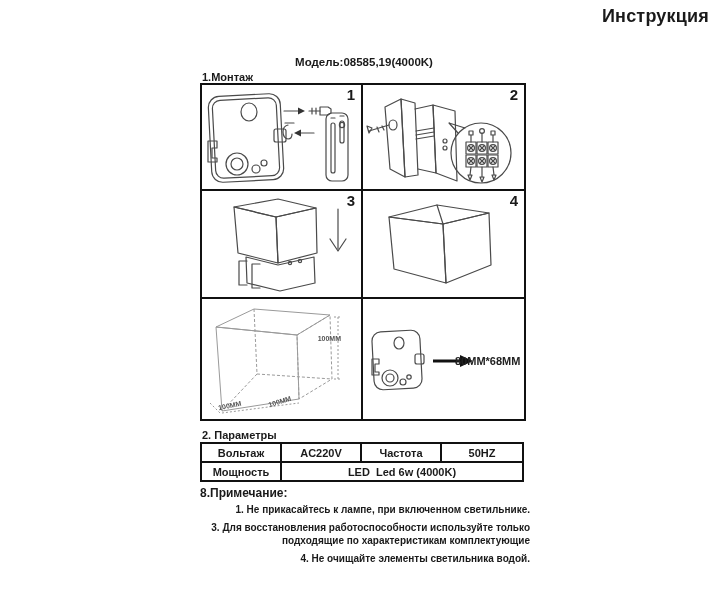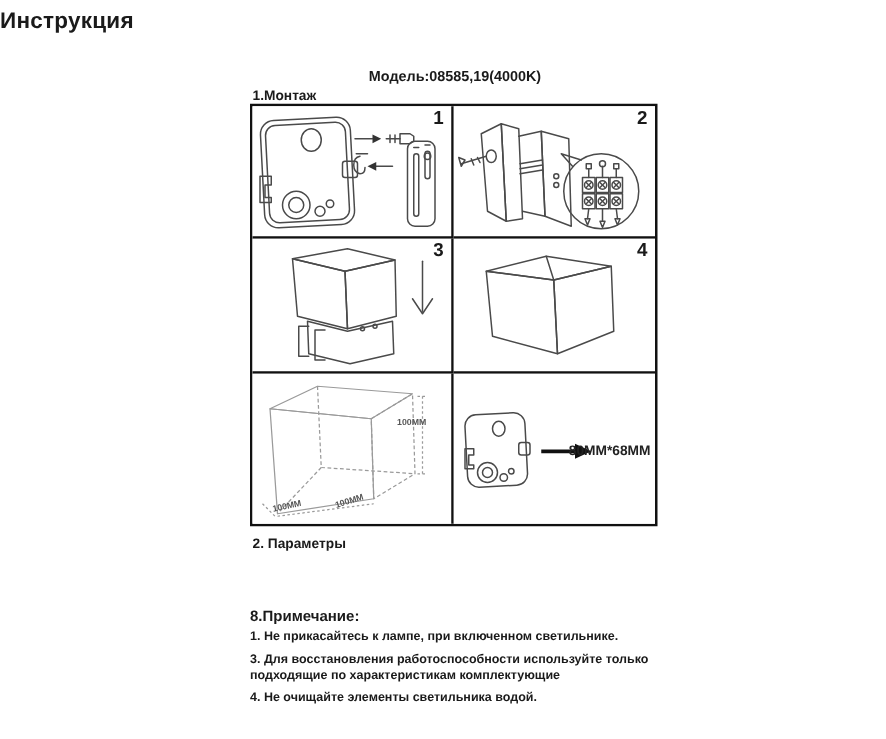--- a/index.html
+++ b/index.html
@@ -2,21 +2,21 @@
 <html><head>
 <meta charset="utf-8">
 <style>
   html,body{margin:0;padding:0;}
   body{
     width:709px;height:591px;position:relative;background:#ffffff;
     font-family:"Liberation Sans","DejaVu Sans",sans-serif;color:#1a1a1a;
     overflow:hidden;
   }
   .page-title{
-    position:absolute;top:6px;left:0;width:709px;text-align:left;
+    position:absolute;top:6px;left:0;width:709px;text-align:right;
     font-size:18px;font-weight:bold;letter-spacing:0.2px;
   }
   .content{
     position:absolute;left:200px;top:0;width:328px;height:440px;
   }
   .model-line{
     position:absolute;top:56px;left:0;width:328px;text-align:center;
     font-size:11.5px;font-weight:bold;
   }
   .montage-heading{
@@ -57,21 +57,21 @@
     font-size:11px;font-weight:bold;height:17px;padding:0;
     white-space:pre;
   }
   .notes-heading{
     position:absolute;top:486px;left:0px;font-size:12px;font-weight:bold;
   }
   .notes{
     position:absolute;top:503px;left:0px;width:330px;
     font-size:10px;font-weight:bold;line-height:13px;
   }
-  .note-item{margin-bottom:5px;}
+  .note-item{margin-bottom:5px;text-align:right;}
   .art{stroke:#4a4a4a;fill:none;stroke-width:1.2;stroke-linejoin:round;stroke-linecap:round;}
   .art-light{stroke:#9a9a9a;fill:none;stroke-width:1;stroke-linejoin:round;}
   .art-fill{fill:#333;stroke:none;}
 </style>
 </head>
 <body>
 
 <div class="page-title">Инструкция</div>
 
 <div class="content">
@@ -254,20 +254,40 @@
           <line x1="70" y1="62" x2="98" y2="62" stroke="#111" stroke-width="3"></line>
           <path d="M97,56 L110,62 L97,68 z" fill="#111"></path>
         </g>
       </svg>
       <span class="plate-size">80MM*68MM</span>
     </div>
   </div>
 
   <div class="params-heading">2. Параметры</div>
 
+  <table class="params-table">
+    <colgroup>
+        <col style="width:80px">
+        <col style="width:80px">
+        <col style="width:80px">
+        <col style="width:82px">
+      </colgroup>
+    <tbody>
+        <tr>
+      <td>Вольтаж</td>
+      <td>AC220V</td>
+      <td>Частота</td>
+      <td>50HZ</td>
+    </tr>
+    <tr>
+      <td>Мощность</td>
+      <td colspan="3">LED  Led 6w (4000K)</td>
+    </tr>
+  </tbody>
+    </table>
 
   <div class="notes-heading">8.Примечание:</div>
 
   <div class="notes">
     <div class="note-item">1. Не прикасайтесь к лампе, при включенном светильнике.</div>
     <div class="note-item">3. Для восстановления работоспособности используйте только подходящие по характеристикам комплектующие</div>
     <div class="note-item">4. Не очищайте элементы светильника водой.</div>
   </div>
 
 </div>

